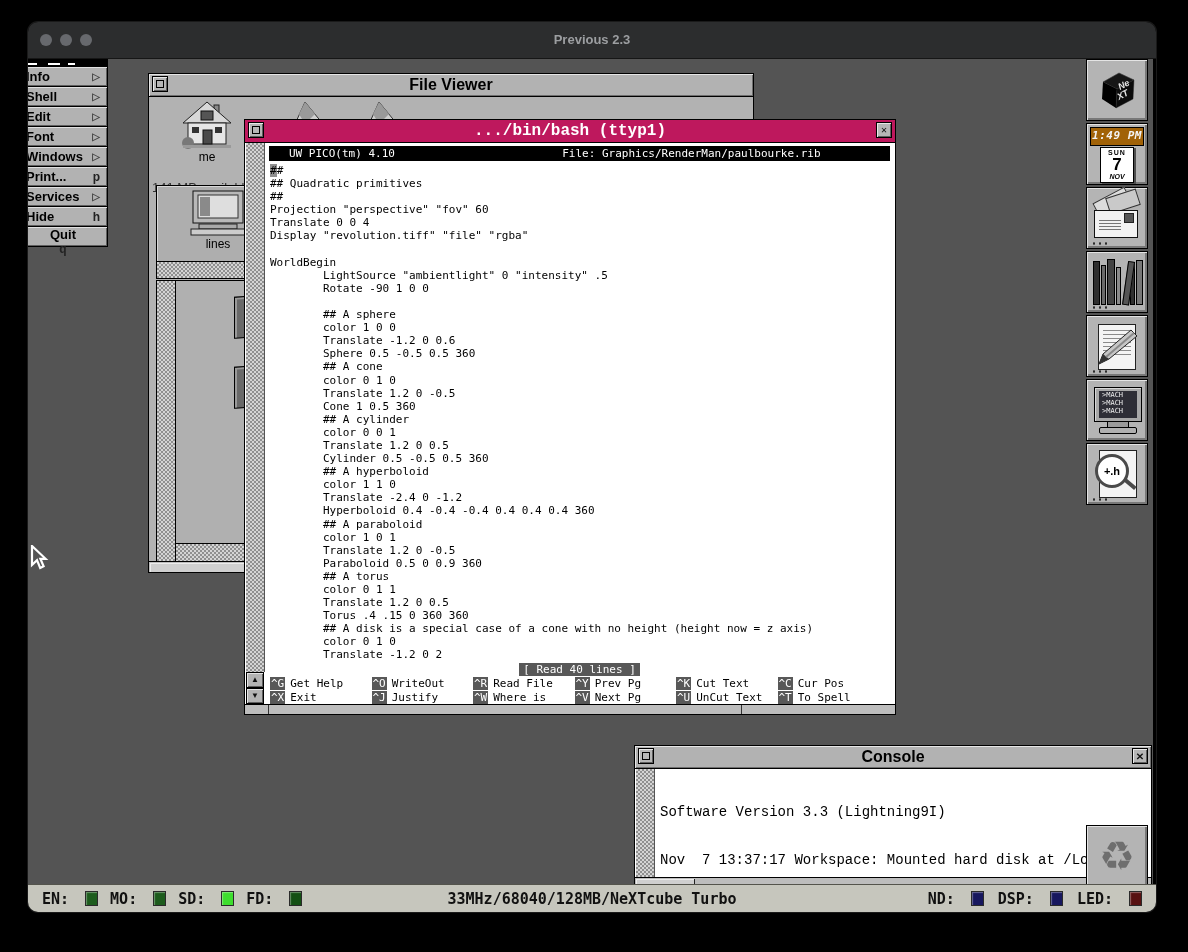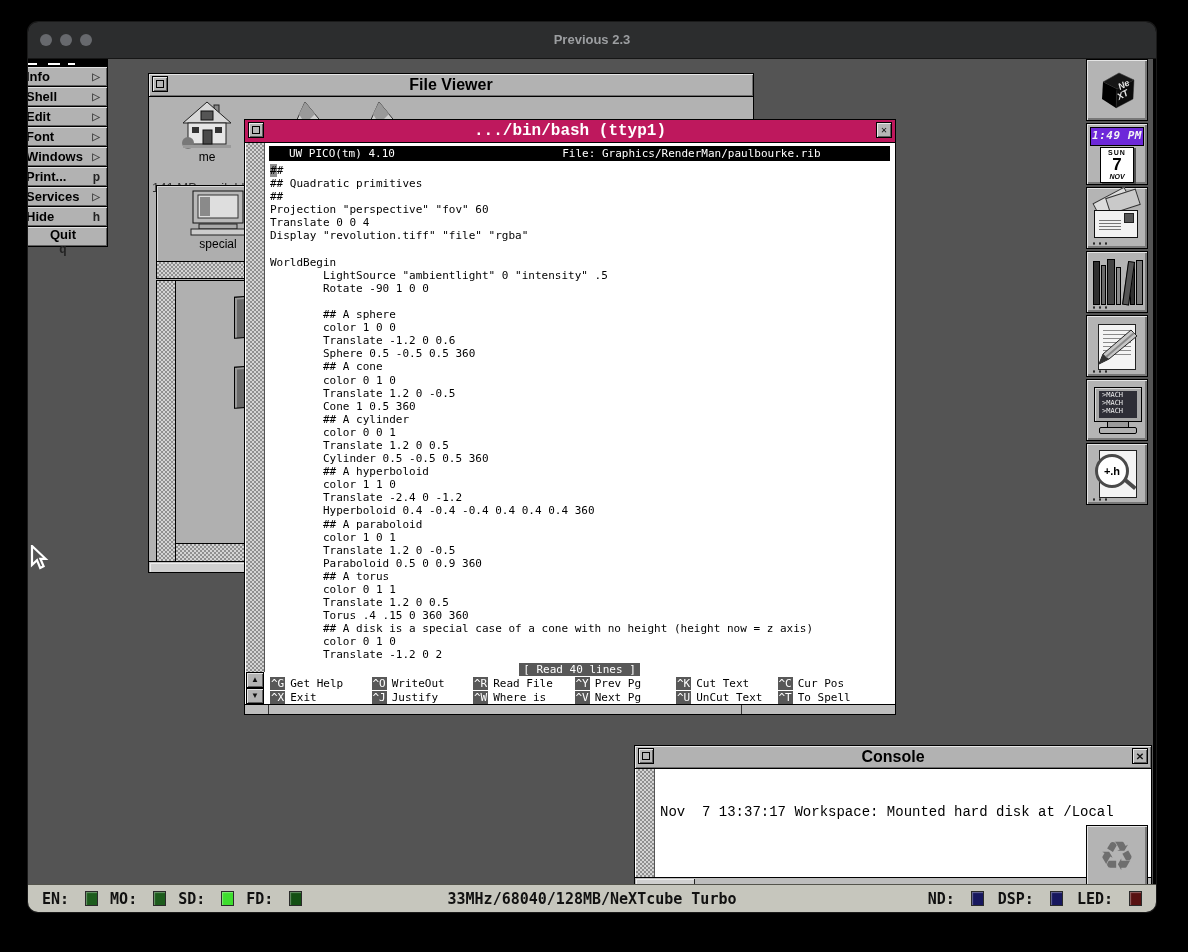--- a/index.html
+++ b/index.html
@@ -110,21 +110,21 @@
   .console-text{position:absolute;left:25px;top:3px;font-family:"Liberation Mono",monospace;font-size:14px;line-height:16px;color:#000;white-space:pre;}
   .c-hscroll{position:absolute;left:0;bottom:0;width:100%;height:11px;background:#bdbdbd;border-top:1px solid #000;box-sizing:border-box;}
   .c-hknob{position:absolute;left:1px;top:1px;width:58px;height:9px;background:#cfcfcf;border-right:1px solid #222;box-shadow:inset 1px 1px 0 #ececec;}
 
   
   .tile{position:absolute;left:1058px;width:60px;height:60px;background:#b4b4b4;border:1px solid #000;
     box-shadow:inset 1px 1px 0 #e4e4e4, inset -2px -2px 0 #787878;box-sizing:content-box;}
   .dots{position:absolute;left:4px;bottom:3px;width:16px;height:3px;
     background-image:radial-gradient(circle,#2a2a2a 1px,transparent 1.3px);background-size:6px 3px;background-repeat:repeat-x;}
   .next-cube{position:absolute;left:9px;top:9px;width:44px;height:44px;}
-  .lcd{position:absolute;left:3px;top:3px;right:3px;height:17px;background:#6d28d9;border:1px solid #000;
+  .lcd{position:absolute;left:3px;top:3px;right:3px;height:17px;background:#a16207;border:1px solid #000;
     color:#f4f4f4;font-family:"DejaVu Sans Mono",monospace;font-style:italic;font-weight:bold;font-size:11px;
     line-height:15px;text-align:center;letter-spacing:0.5px;}
   .cal{position:absolute;left:13px;top:23px;width:32px;height:34px;background:#fff;border:1px solid #000;
     box-shadow:2px 1px 0 #4e4e4e;text-align:center;}
   .cal-day{font-size:7px;font-weight:bold;letter-spacing:1px;line-height:8px;margin-top:1px;}
   .cal-date{font-size:17px;font-weight:bold;line-height:16px;}
   .cal-month{font-size:7px;font-weight:bold;font-style:italic;line-height:8px;}
   .mail-back{position:absolute;left:8px;top:6px;width:34px;height:18px;background:#dcdcdc;border:1px solid #333;transform:rotate(-28deg);}
   .mail-back2{position:absolute;left:20px;top:5px;width:30px;height:15px;background:#c9c9c9;border:1px solid #333;transform:rotate(-18deg);}
   .envelope{position:absolute;left:7px;top:22px;width:42px;height:26px;background:#f2f2f2;border:1px solid #111;}
@@ -268,21 +268,21 @@
 
           <div class="fv-pathbox">
             <div class="fv-sel">
               <svg class="fv-monitor" width="58" height="46" viewBox="0 0 58 46">
                 <rect x="4" y="1" width="50" height="32" fill="#b8b8b8" stroke="#111"></rect>
                 <rect x="9" y="5" width="40" height="23" fill="#dedede" stroke="#333"></rect>
                 <rect x="11" y="7" width="10" height="19" fill="#8a8a8a"></rect>
                 <rect x="10" y="34" width="38" height="5" fill="#a8a8a8" stroke="#222"></rect>
                 <rect x="2" y="39" width="54" height="6" fill="#cccccc" stroke="#222"></rect>
               </svg>
-              <div class="fv-sel-label">special</div>
+              <div class="fv-sel-label">lines</div>
             </div>
           </div>
 
           <div class="fv-hatchbar hatch"></div>
 
           <div class="fv-browser">
             <div class="fv-col-scroller hatch"></div>
             <div class="fv-folder">
               <div class="folder-shape"></div>
               <div class="fv-folder-label">A</div>
@@ -386,20 +386,21 @@
 
       <div class="nx-window console z4">
         <div class="nx-titlebar">
           <span class="nx-btn mini" style="left:3px"></span>
           <div class="nx-title">Console</div>
           <span class="nx-btn closer" style="right:3px">✕</span>
         </div>
         <div class="c-body">
           <div class="c-scroller hatch"></div>
           <div class="console-text">
+            <div>Software Version 3.3 (Lightning9I)</div>
             <div>Nov  7 13:37:17 Workspace: Mounted hard disk at /Local</div>
           </div>
         </div>
         <div class="c-hscroll">
           <div class="c-hknob"></div>
         </div>
       </div>
 
       <div class="tile z5" style="top:0">
         <svg class="next-cube" viewBox="0 0 44 44">

